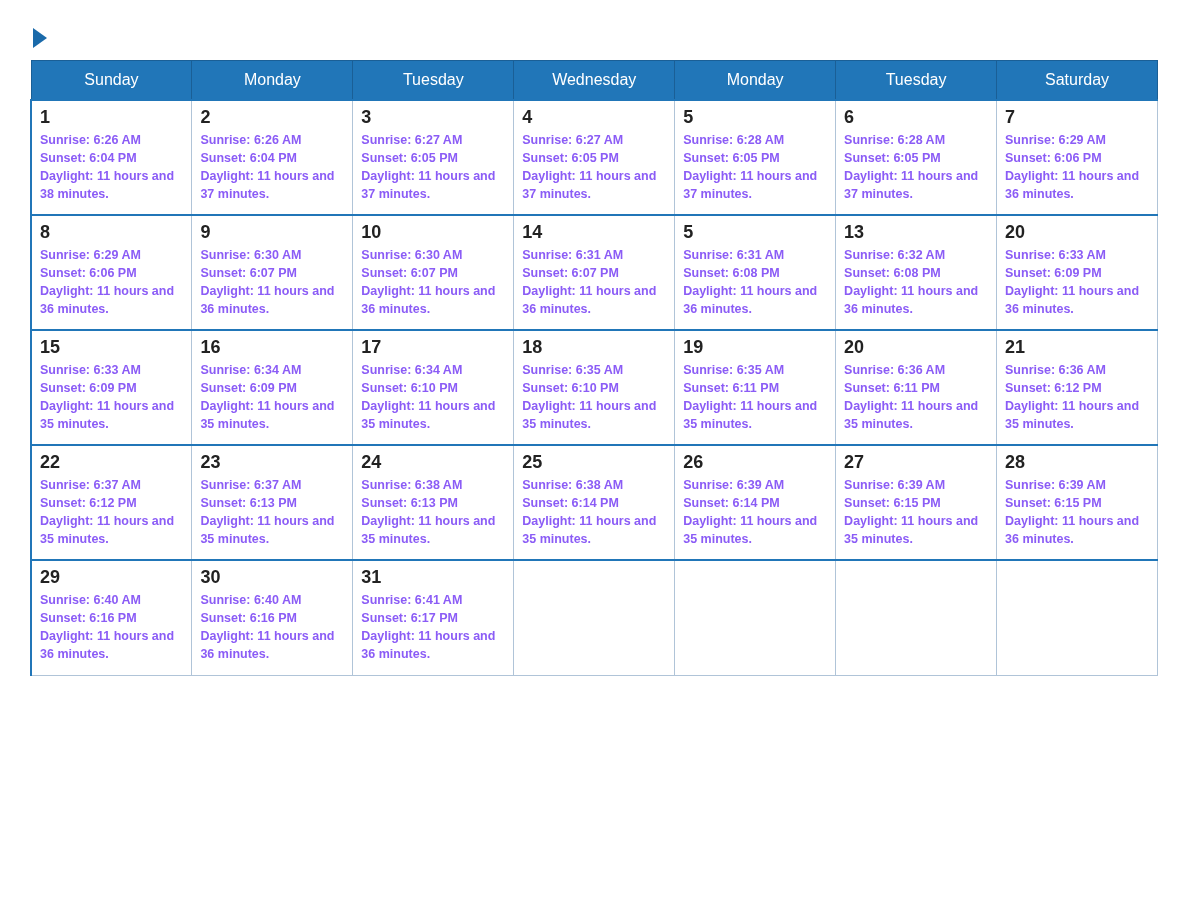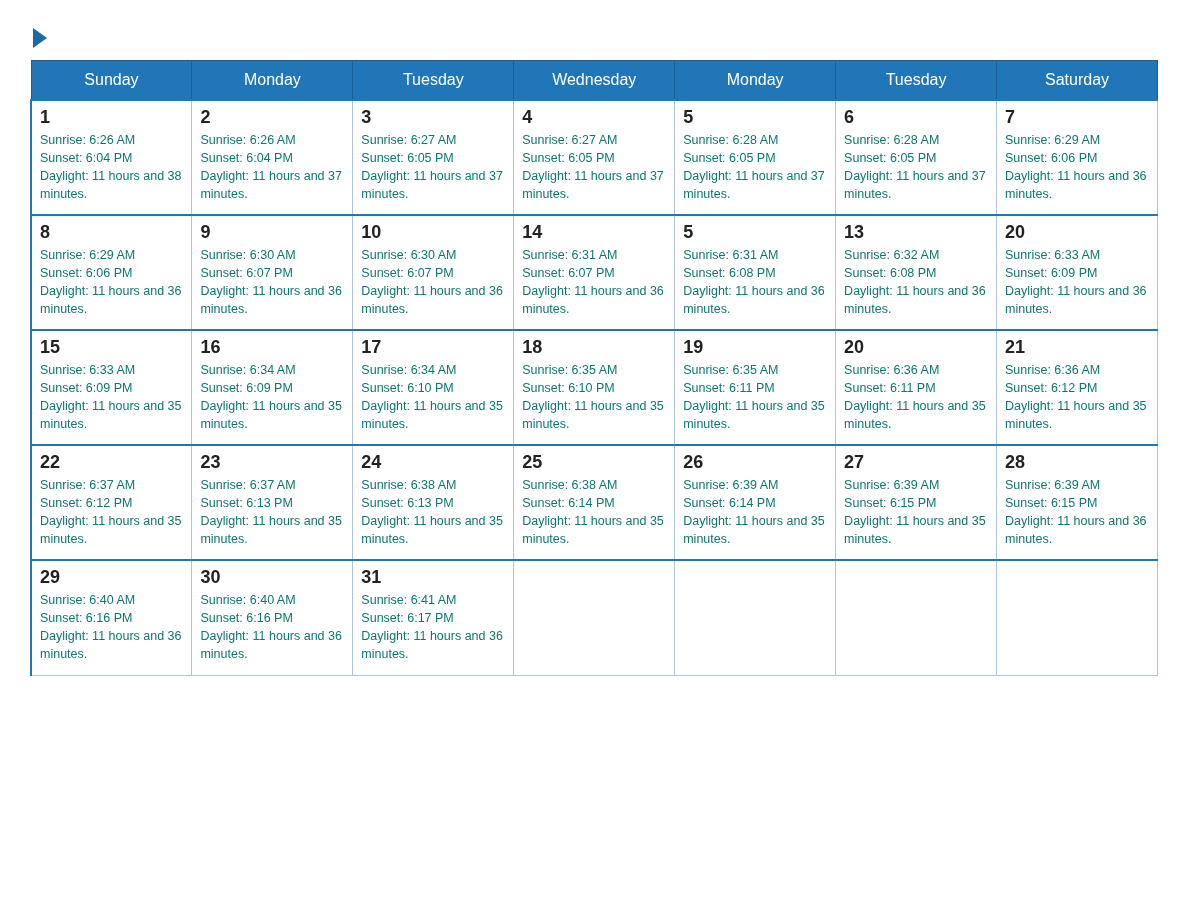--- a/index.html
+++ b/index.html
@@ -85,22 +85,23 @@
     }
     .day-number {
       font-size: 18px;
       font-weight: bold;
       color: #222;
       display: block;
       margin-bottom: 3px;
     }
     .day-info {
       font-size: 12.5px;
-      color: #0f766e;
+      color: #8b5cf6;
       line-height: 1.45;
+      font-weight: bold;
     }
     .calendar tr td:first-child {
       border-left: 2px solid #2176b8;
     }
     .calendar tbody tr:first-child td {
       border-top: 2px solid #2176b8;
     }
     .calendar tbody tr td {
       border-top: 2px solid #2176b8;
     }

